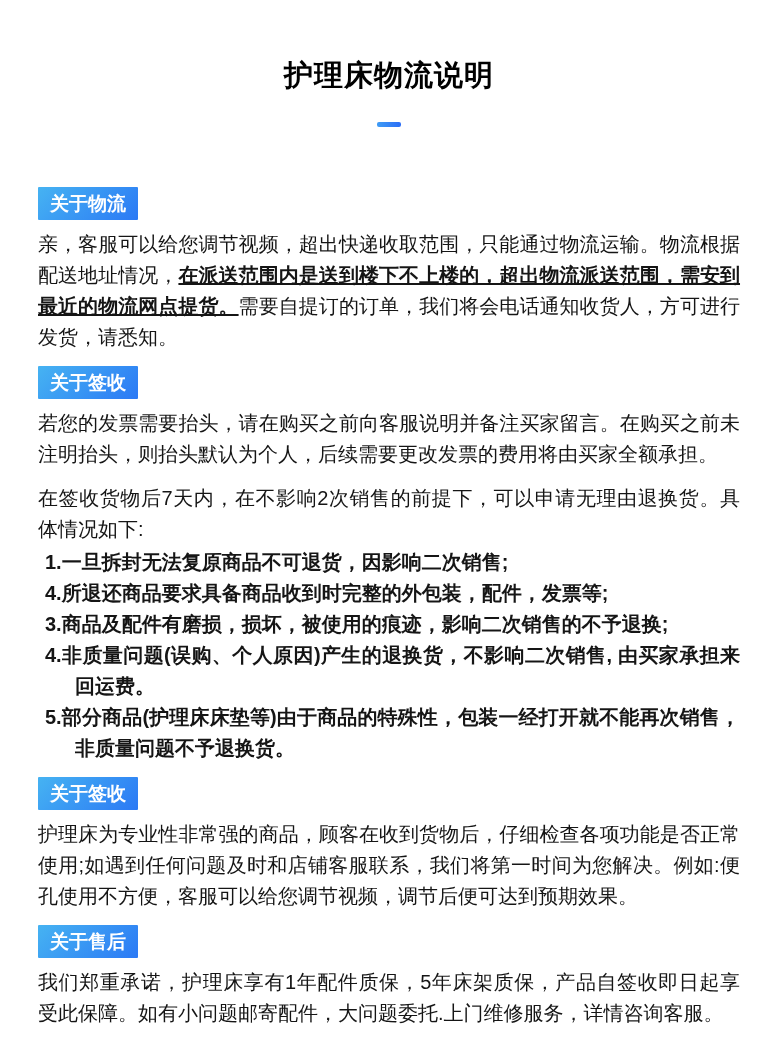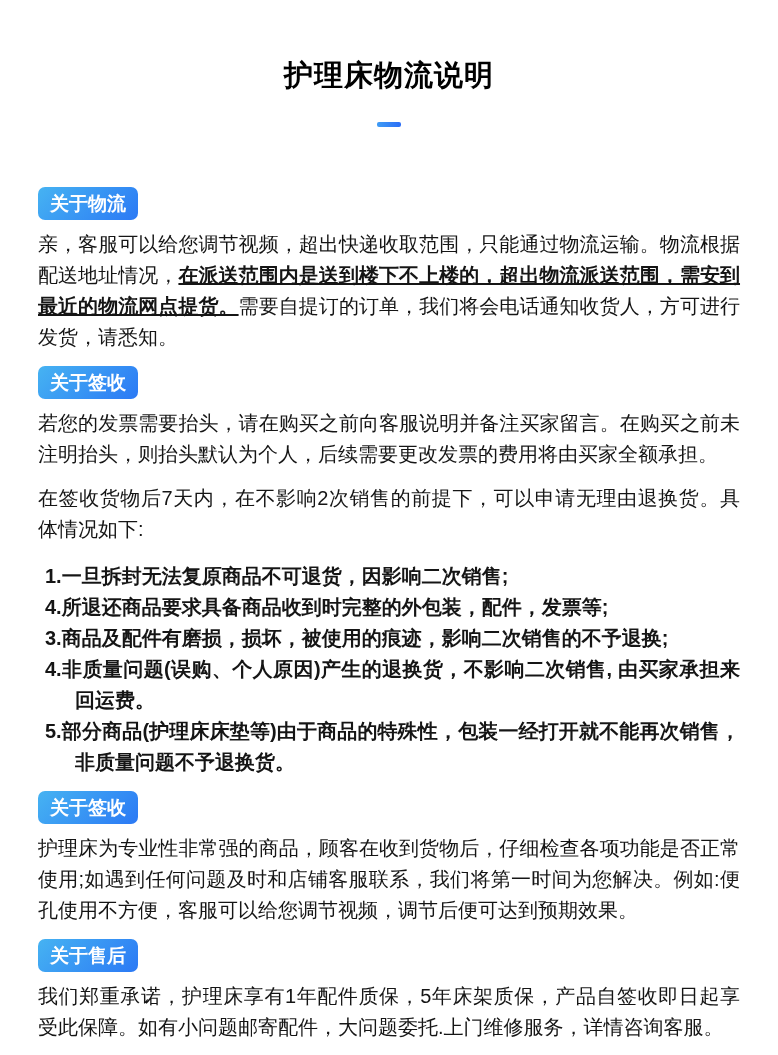--- a/index.html
+++ b/index.html
@@ -42,32 +42,32 @@
     margin-bottom: 13px;
   }
   .badge {
     display: inline-block;
     background: linear-gradient(135deg, #46b3f2 0%, #2b79f5 100%);
     color: #ffffff;
     font-size: 19px;
     font-weight: 700;
     line-height: 1;
     padding: 7px 12px 7px 12px;
-    border-radius: 7px;
+    border-radius: 1px;
     margin-bottom: 9px;
   }
   .para {
     font-size: 20px;
     line-height: 31px;
     text-align: justify;
     color: #151515;
   }
   .para .bold { font-weight: 700; text-decoration: underline; }
   .list {
-    margin-top: 16px;
+    margin-top: 2px;
   }
   .list-item {
     font-size: 20px;
     line-height: 31px;
     font-weight: 700;
     color: #151515;
     padding-left: 37px;
     text-indent: -30px;
     text-align: justify;
   }

